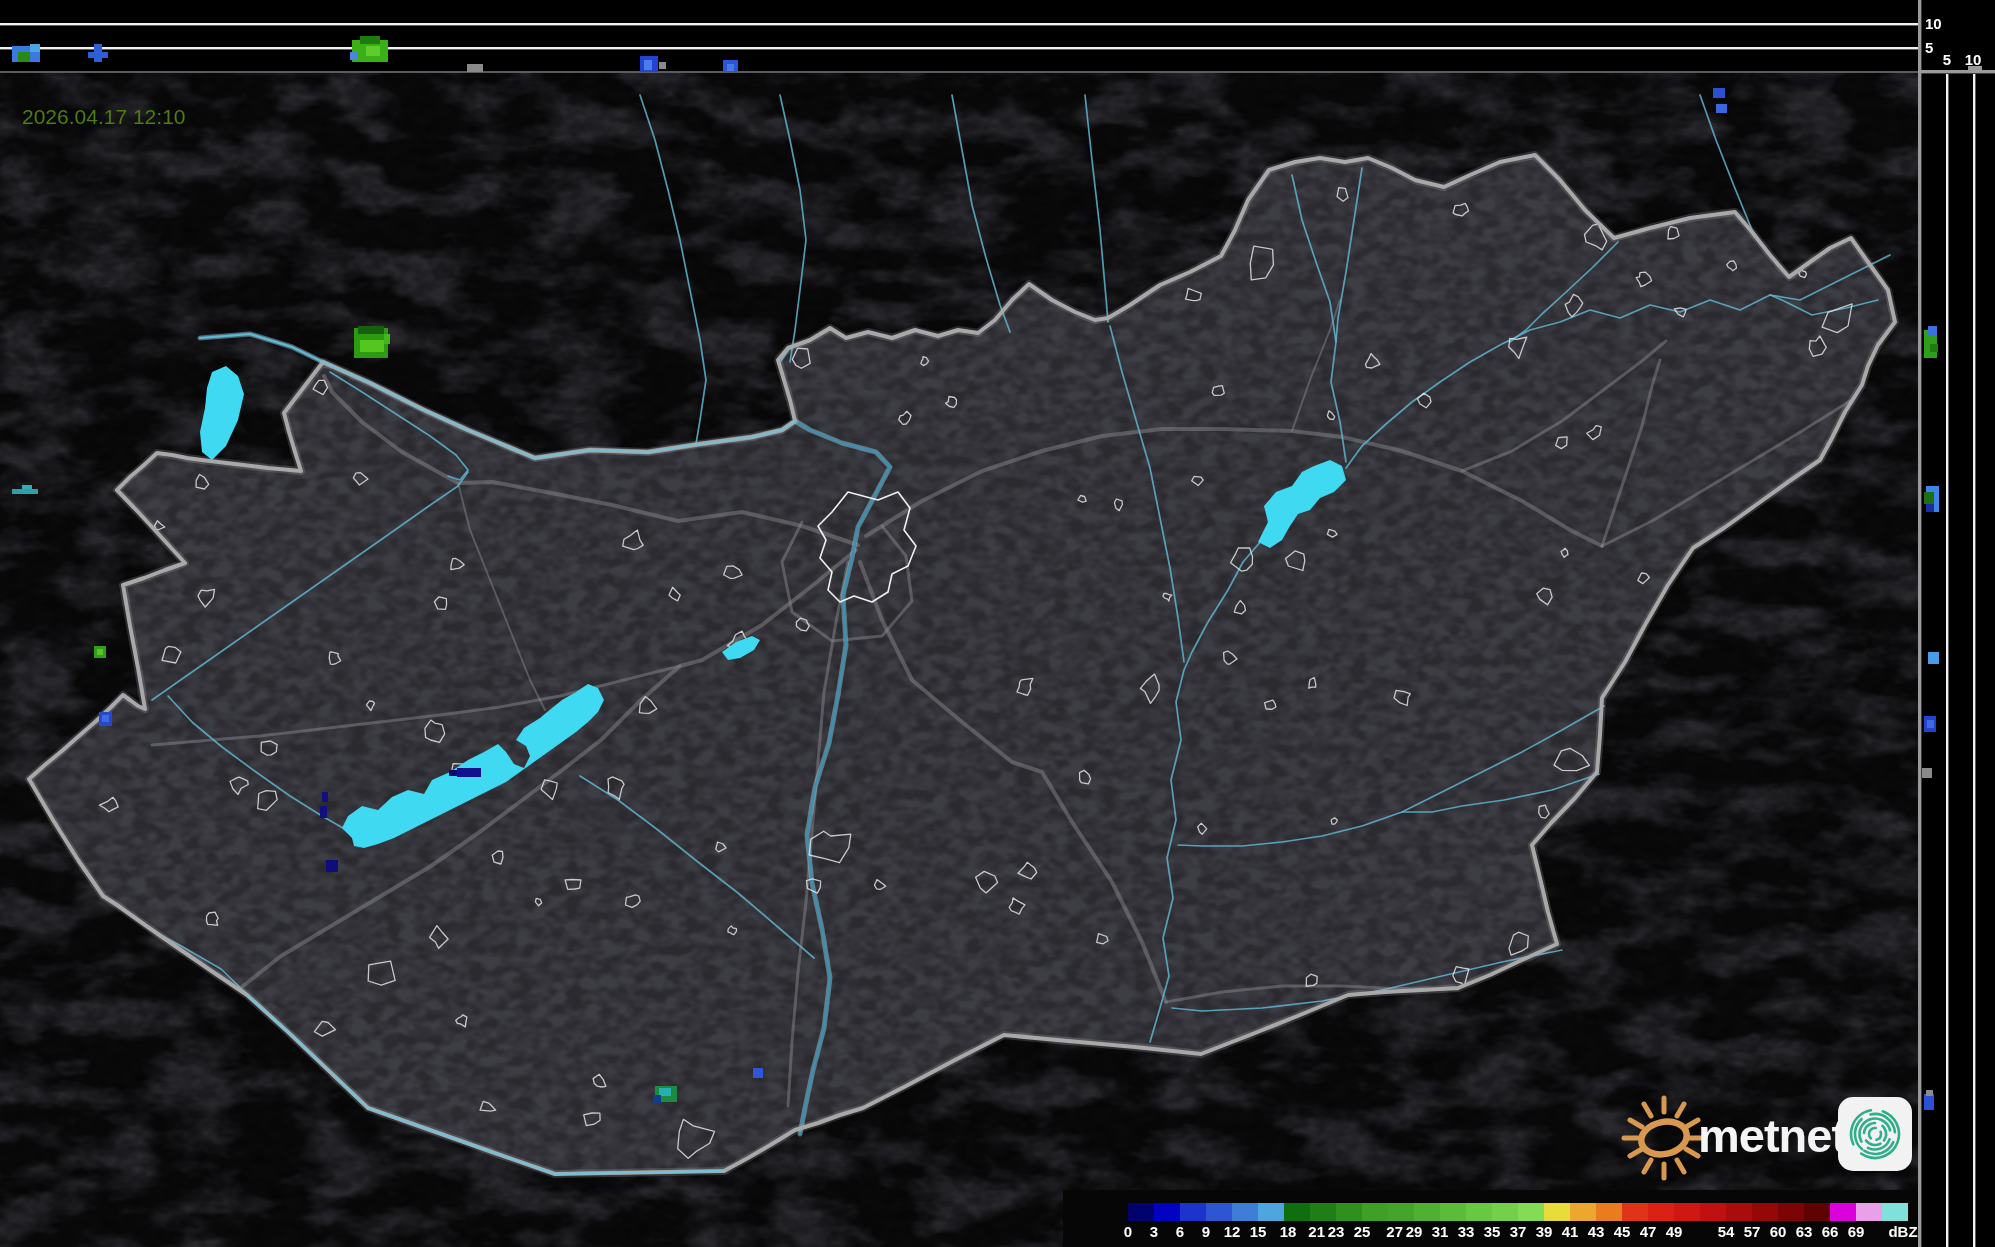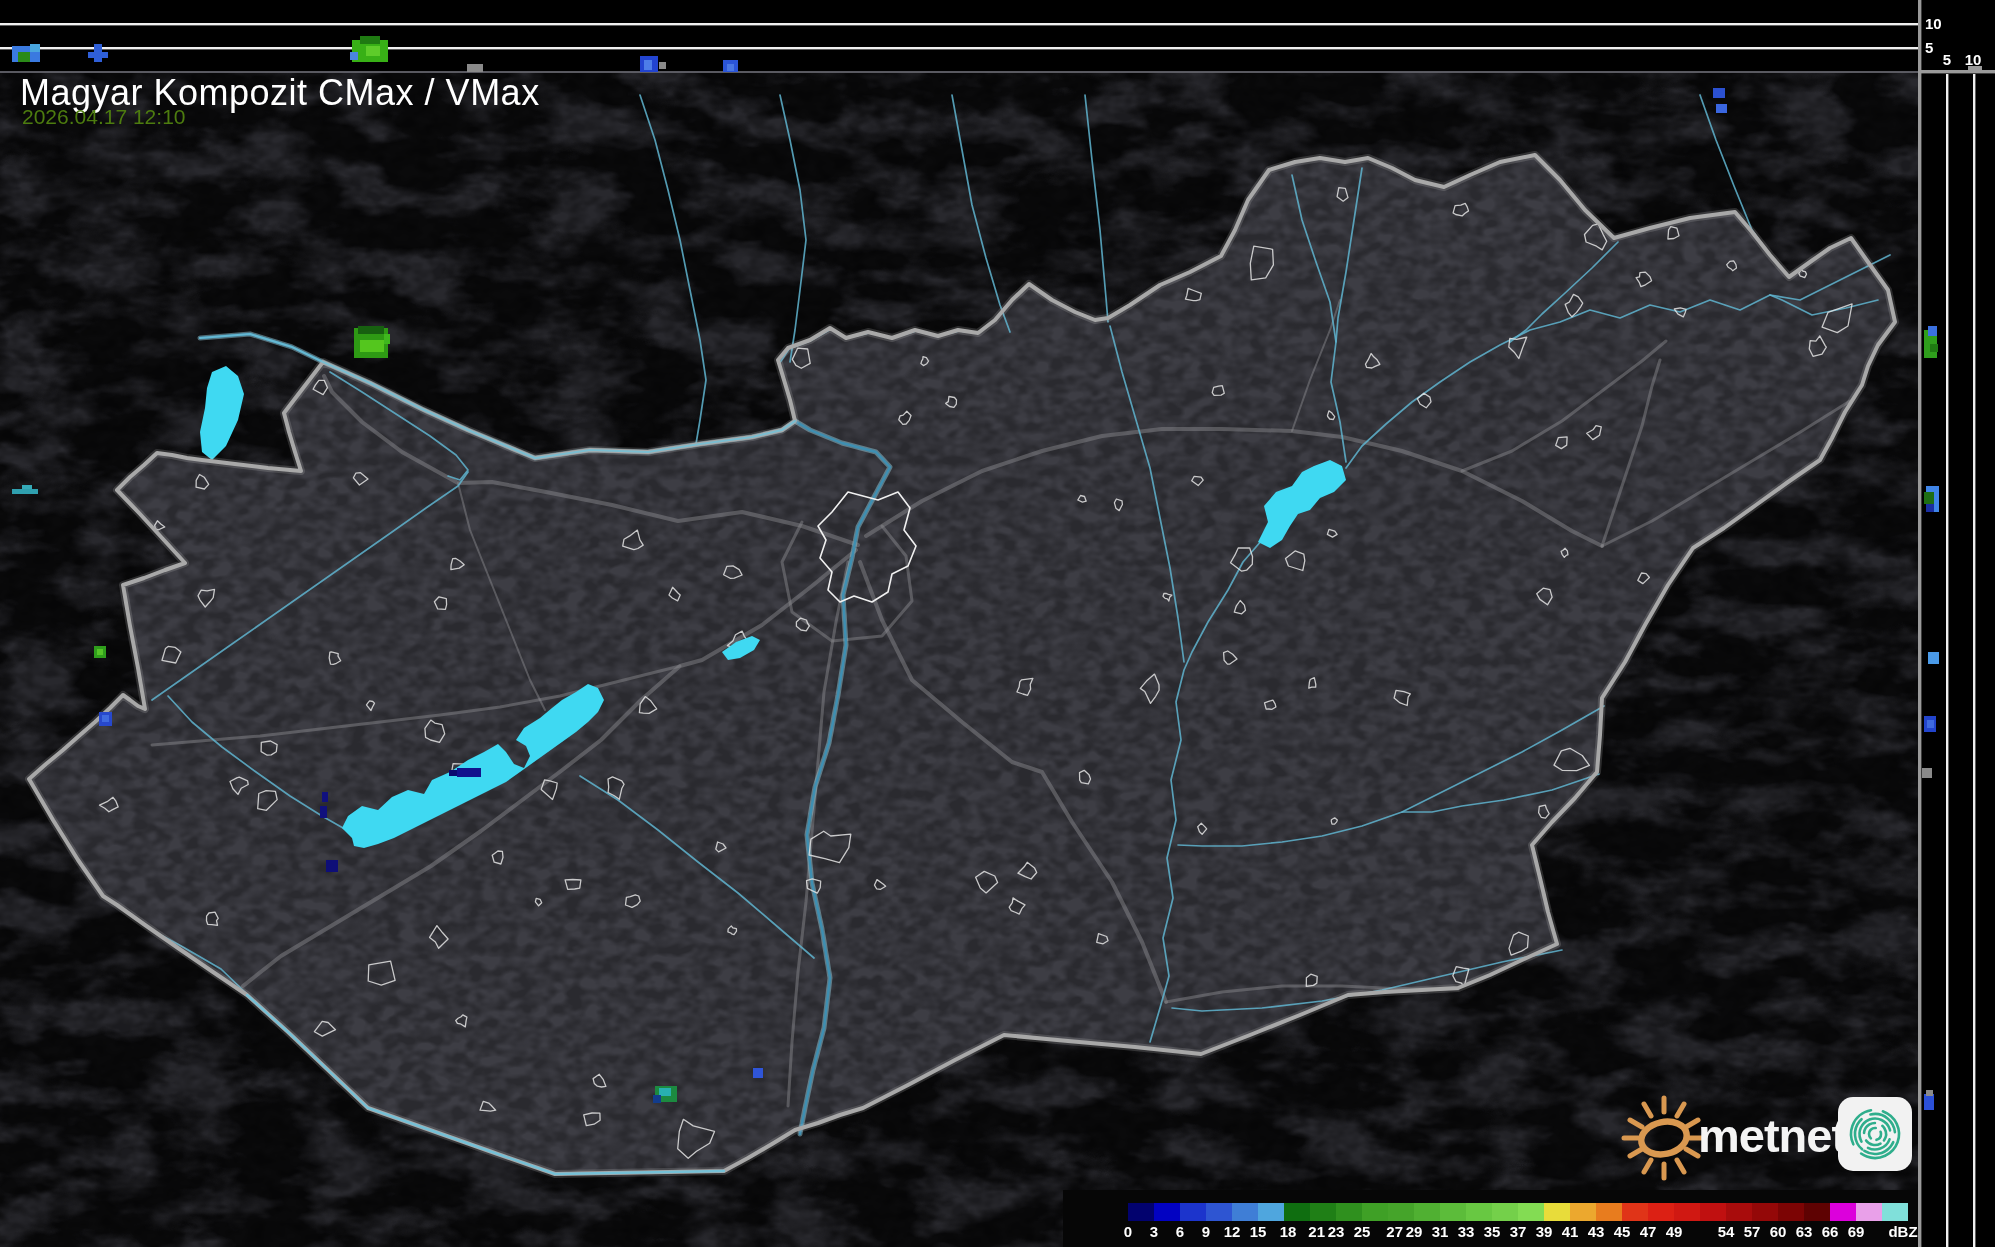--- a/index.html
+++ b/index.html
@@ -268,21 +268,20 @@
           <rect x="1924" y="1094" width="10" height="16" fill="#2b50d8"></rect>
           <rect x="1926" y="1090" width="7" height="6" fill="#8a8a8a"></rect>
           <rect x="1968" y="66" width="14" height="6" fill="#9a9a9a"></rect>
         </g>
     </g>
 
     <rect x="1918" y="0" width="3.4" height="1247" fill="#9a9a9a"></rect>
     <rect x="1918" y="70" width="77" height="3.4" fill="#9a9a9a"></rect>
   </svg>
 
-  <div class="page-title">Magyar Kompozit CMax / VMax</div>
   <div class="timestamp">2026.04.17 12:10</div>
 
   <span class="ax" id="axTop10">10</span>
   <span class="ax" id="axTop5">5</span>
   <span class="ax" id="axRight5">5</span>
   <span class="ax" id="axRight10">10</span>
 
   <div class="legend">
     <div class="legend-bar" id="legendBar">
         <div class="seg" style="background: rgb(2, 2, 110);"></div>

